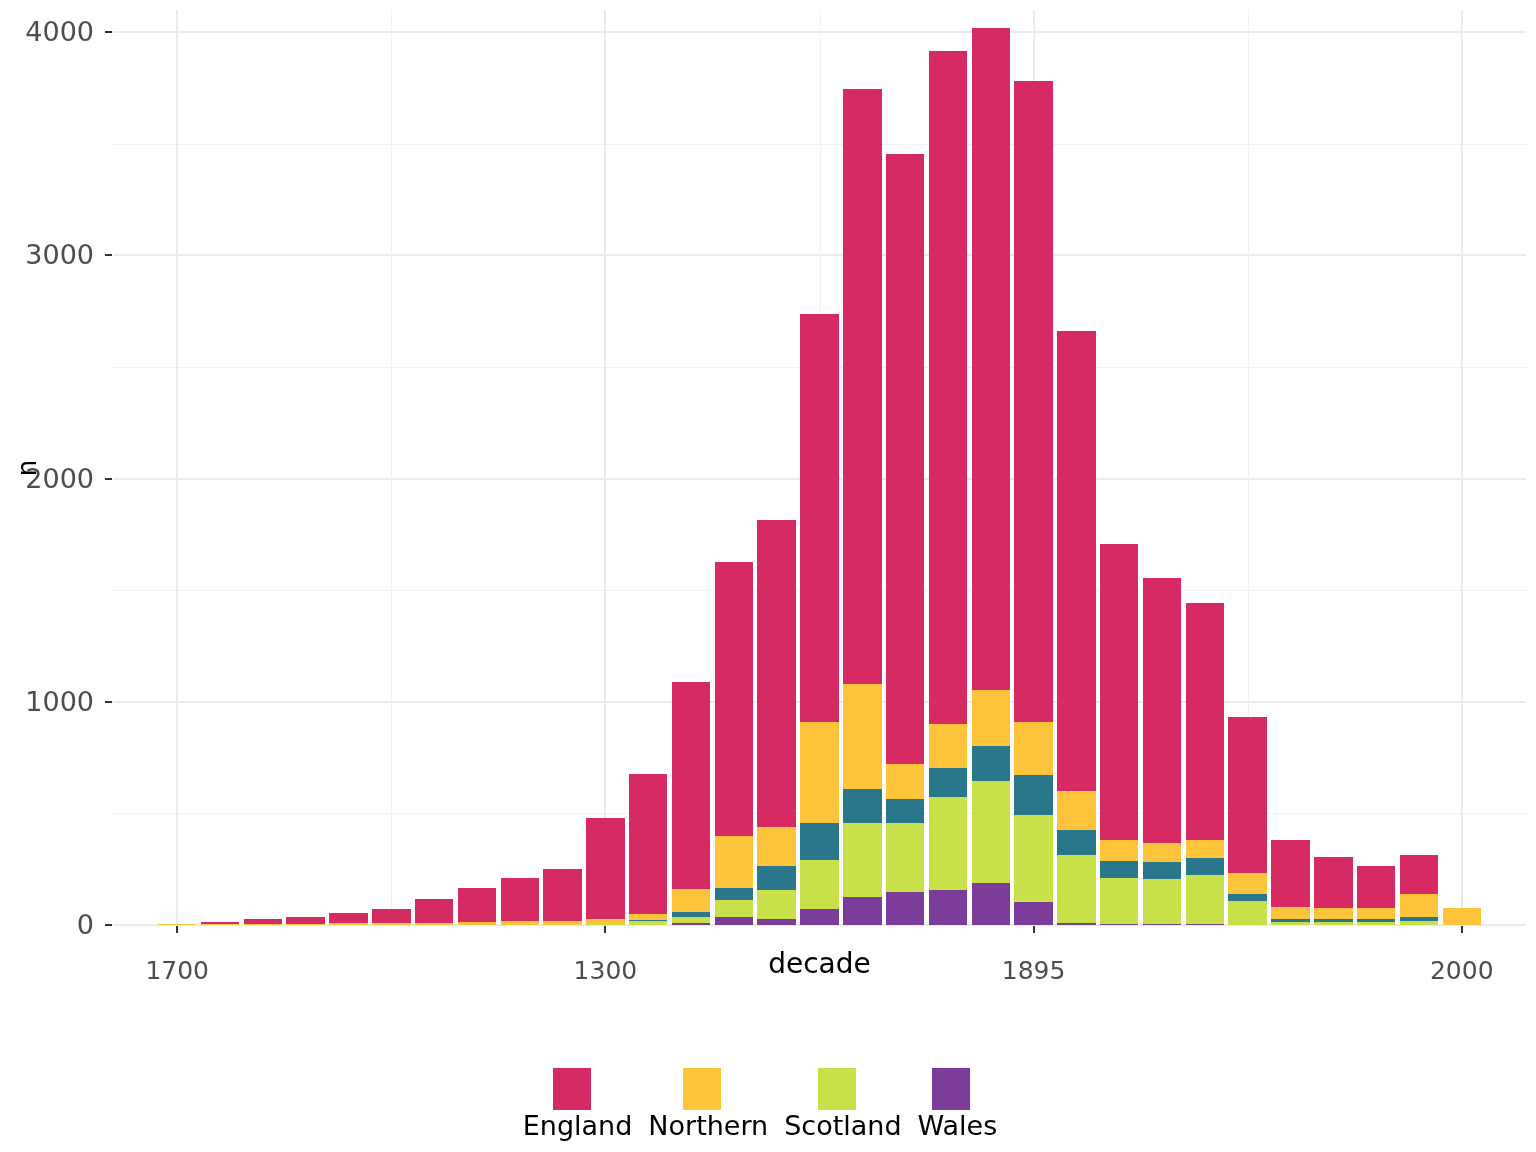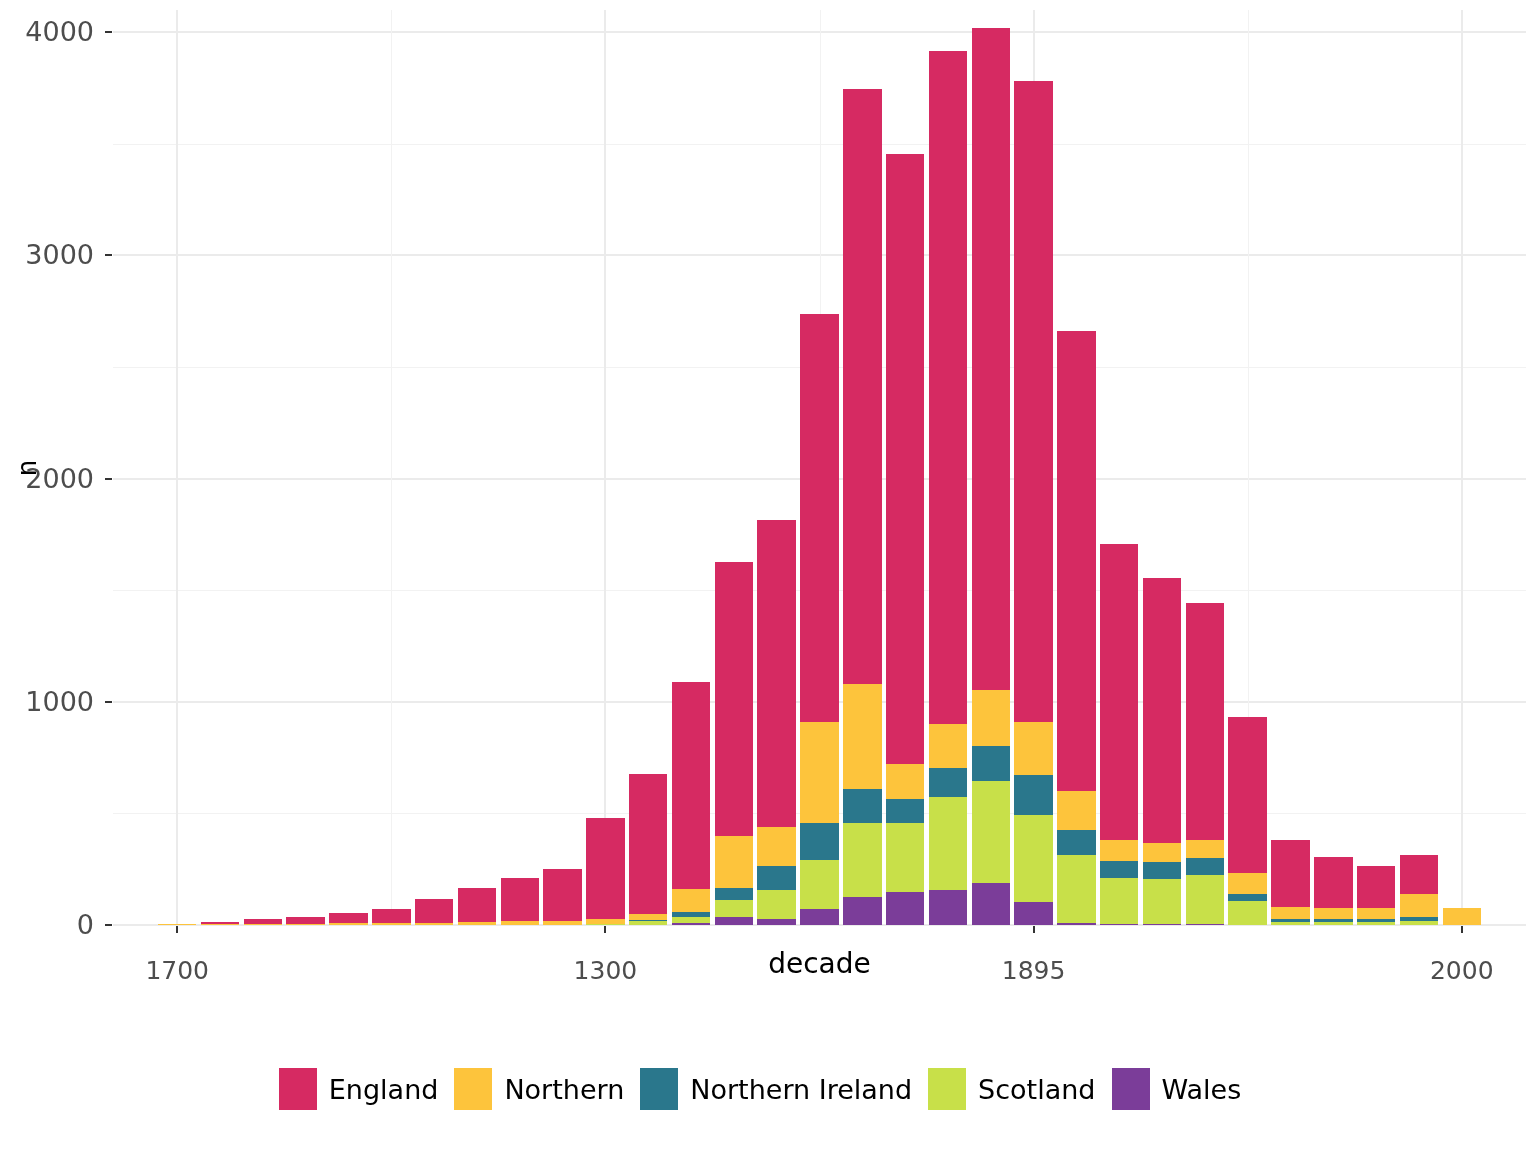--- a/index.html
+++ b/index.html
@@ -131,20 +131,21 @@
     gap: 0px;
   }
   #legend-title {
     font-size: 28px;
     color: #000000;
     margin-right: 20px;
     white-space: nowrap;
   }
   .legend-item {
     display: flex;
+    flex-direction: column;
     align-items: center;
     margin-right: 16px;
   }
   .legend-swatch {
     width: 38px;
     height: 42px;
     margin-right: 12px;
     flex: 0 0 auto;
   }
   .legend-label {
@@ -396,24 +397,20 @@
     <div id="legend-items" style="display:flex;flex-direction:row;align-items:center;">
         <div class="legend-item">
           <div class="legend-swatch" style="background: rgb(214, 42, 98);"></div>
           <div class="legend-label">England</div>
         </div>
         <div class="legend-item">
           <div class="legend-swatch" style="background: rgb(253, 196, 60);"></div>
           <div class="legend-label">Northern</div>
         </div>
         <div class="legend-item">
-          <div class="legend-swatch" style="background: rgb(42, 119, 140);"></div>
-          <div class="legend-label">Northern Ireland</div>
-        </div>
-        <div class="legend-item">
           <div class="legend-swatch" style="background: rgb(200, 224, 73);"></div>
           <div class="legend-label">Scotland</div>
         </div>
         <div class="legend-item">
           <div class="legend-swatch" style="background: rgb(123, 61, 153);"></div>
           <div class="legend-label">Wales</div>
         </div>
       </div>
   </div>
 

